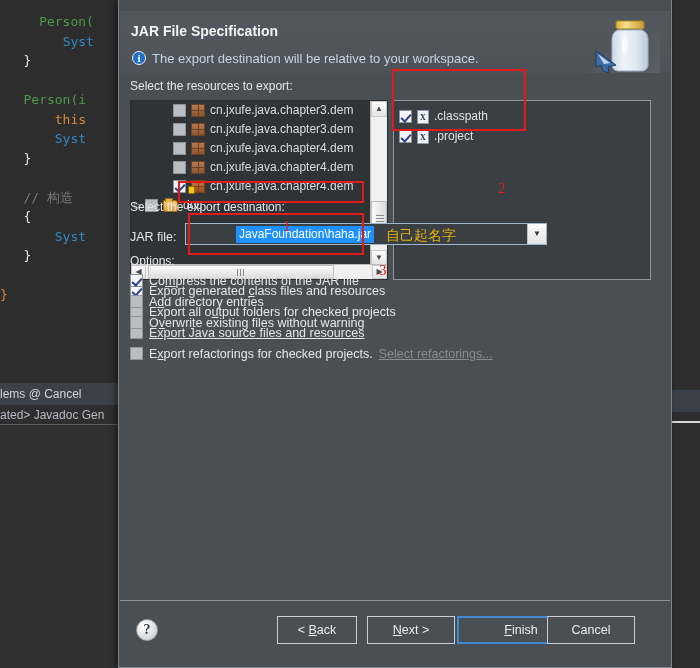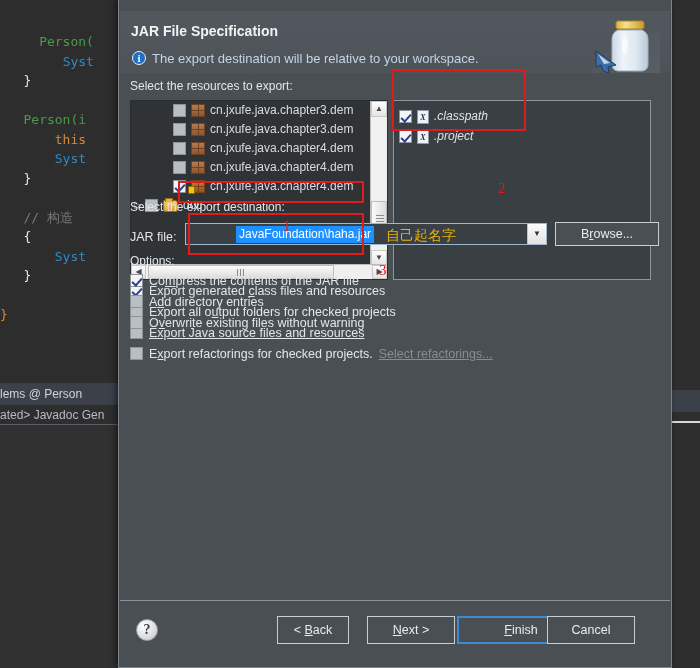--- a/index.html
+++ b/index.html
@@ -19,21 +19,21 @@
   }
   #code-area {
     position: absolute; left: 0; top: 0;
     width: 120px; height: 383px;
     background: #2d2d2d;
     overflow: hidden;
     font-family: "DejaVu Sans Mono", monospace;
     font-size: 13px;
     line-height: 19.5px;
     white-space: pre;
-    padding-top: 32px;
+    padding-top: 12px;
   }
   .cl { display: block; height: 19.5px; }
   .k-green { color: #4a9b4a; }
   .k-blue  { color: #2f89c5; }
   .k-orange{ color: #d68a3c; }
   .k-white { color: #e6e6e6; }
   .k-gray  { color: #777777; }
 
   #bottom-panel {
     position: absolute; left: 0; top: 383px;
@@ -265,21 +265,21 @@
   
   #file-panel {
     position: absolute; left: 273px; top: 27px;
     width: 258px; height: 180px;
     background: #3a3f43;
     border: 1px solid #8e959c;
     padding: 5px 0 0 5px;
   }
   .frow {
     height: 20px; line-height: 20px;
-    color: #dfe3e7; font-size: 12px; white-space: nowrap; font-style: italic;
+    color: #dfe3e7; font-size: 12px; white-space: nowrap;
   }
   .xml-ico {
     display: inline-block; width: 12px; height: 14px;
     vertical-align: middle; margin-right: 5px;
     background: #eef3f8;
     border: 1px solid #8a9aa8;
     color: #22313f; font-size: 8px; font-weight: bold;
     text-align: center; line-height: 13px;
     font-family: "Liberation Serif", serif;
     position: relative;
@@ -384,21 +384,21 @@
   .fbtn.default { border: 2px solid #3f8ad0; line-height: 24px; }
 </style>
 </head>
 <body>
 
 <div id="bg-editor">
   <div id="code-area"><span class="cl">     <span class="k-green">Person(</span></span><span class="cl">        <span class="k-blue">Syst</span></span><span class="cl">   <span class="k-white">}</span></span><span class="cl">&nbsp;</span><span class="cl">   <span class="k-green">Person(i</span></span><span class="cl">       <span class="k-orange">this</span></span><span class="cl">       <span class="k-blue">Syst</span></span><span class="cl">   <span class="k-white">}</span></span><span class="cl">&nbsp;</span><span class="cl">   <span class="k-gray">// 构造</span></span><span class="cl">   <span class="k-white">{</span></span><span class="cl">       <span class="k-blue">Syst</span></span><span class="cl">   <span class="k-white">}</span></span><span class="cl">&nbsp;</span><span class="cl"><span class="k-orange">}</span></span></div>
 
   <div id="bottom-panel">
     <div id="tab-row">
-      <span>lems  @ Person</span>
+      <span>lems  @ Cancel</span>
     </div>
     <div id="jdoc-line">ated&gt; Javadoc Gen</div>
     <div id="jdoc-body"></div>
   </div>
 
   <div id="right-bg">
     <div class="strip1"></div>
     <div class="strip2"></div>
   </div>
 </div>
@@ -478,21 +478,20 @@
         <div class="optrow" style="top: 253px; text-decoration: underline;"><span class="ocb"></span><span>Export Java <span class="mn">s</span>ource files and resources</span></div>
         <div class="optrow" style="top: 274px;"><span class="ocb"></span><span>E<span class="mn">x</span>port refactorings for checked projects.</span><span class="dis-link">Select refactorings...</span></div>
       </div>
 
     <div class="lbl" style="left:10px; top:127px;">Select the export destination:</div>
     <div id="jar-label">JAR file:</div>
     <div id="combo">
       <div id="combo-text">JavaFoundation\haha.jar</div>
       <div id="combo-arrow">▼</div>
     </div>
-    <div id="browse-btn">B<span class="mn">r</span>owse...</div>
 
     <div class="lbl" style="left:10px; top:181px;">Options:</div>
     <div id="opt-group">
         <div class="optrow" style="top: 201px;"><span class="ocb checked"></span><span>Co<span class="mn">m</span>press the contents of the JAR file</span></div>
         <div class="optrow" style="top: 222px;"><span class="ocb"></span><span>A<span class="mn">d</span>d directory entries</span></div>
         <div class="optrow" style="top: 243px;"><span class="ocb"></span><span>O<span class="mn">v</span>erwrite existing files without warning</span></div>
       </div>
 
     <div class="annot-box" style="left:58px; top:108px; width:186px; height:22px;"></div>
     <div class="annot-num" style="left:163px; top:145px;">1</div>
@@ -502,20 +501,20 @@
 
     <div class="annot-box" style="left:68px; top:140px; width:176px; height:42px;"></div>
     <div class="annot-num" style="left:259px; top:189px;">3</div>
 
     <div class="annot-cn" style="left:266px; top:154px;">自己起名字</div>
   </div>
 
   <div id="footer">
     <div id="help-btn">?</div>
     <div id="footer-buttons">
-        <div class="fbtn" style="left: 157px; width: 72px;">&lt; <span class="mn">B</span>ack</div>
+        <div class="fbtn" style="left: 157px; width: 80px;">&lt; <span class="mn">B</span>ack</div>
         <div class="fbtn" style="left: 247px; width: 88px;"><span class="mn">N</span>ext &gt;</div>
         <div class="fbtn default" style="left: 337px; width: 104px; padding-left: 24px;"><span class="mn">F</span>inish</div>
         <div class="fbtn" style="left: 427px; width: 88px;">Cancel</div>
       </div>
   </div>
 
 </div>
 
 </body></html>

